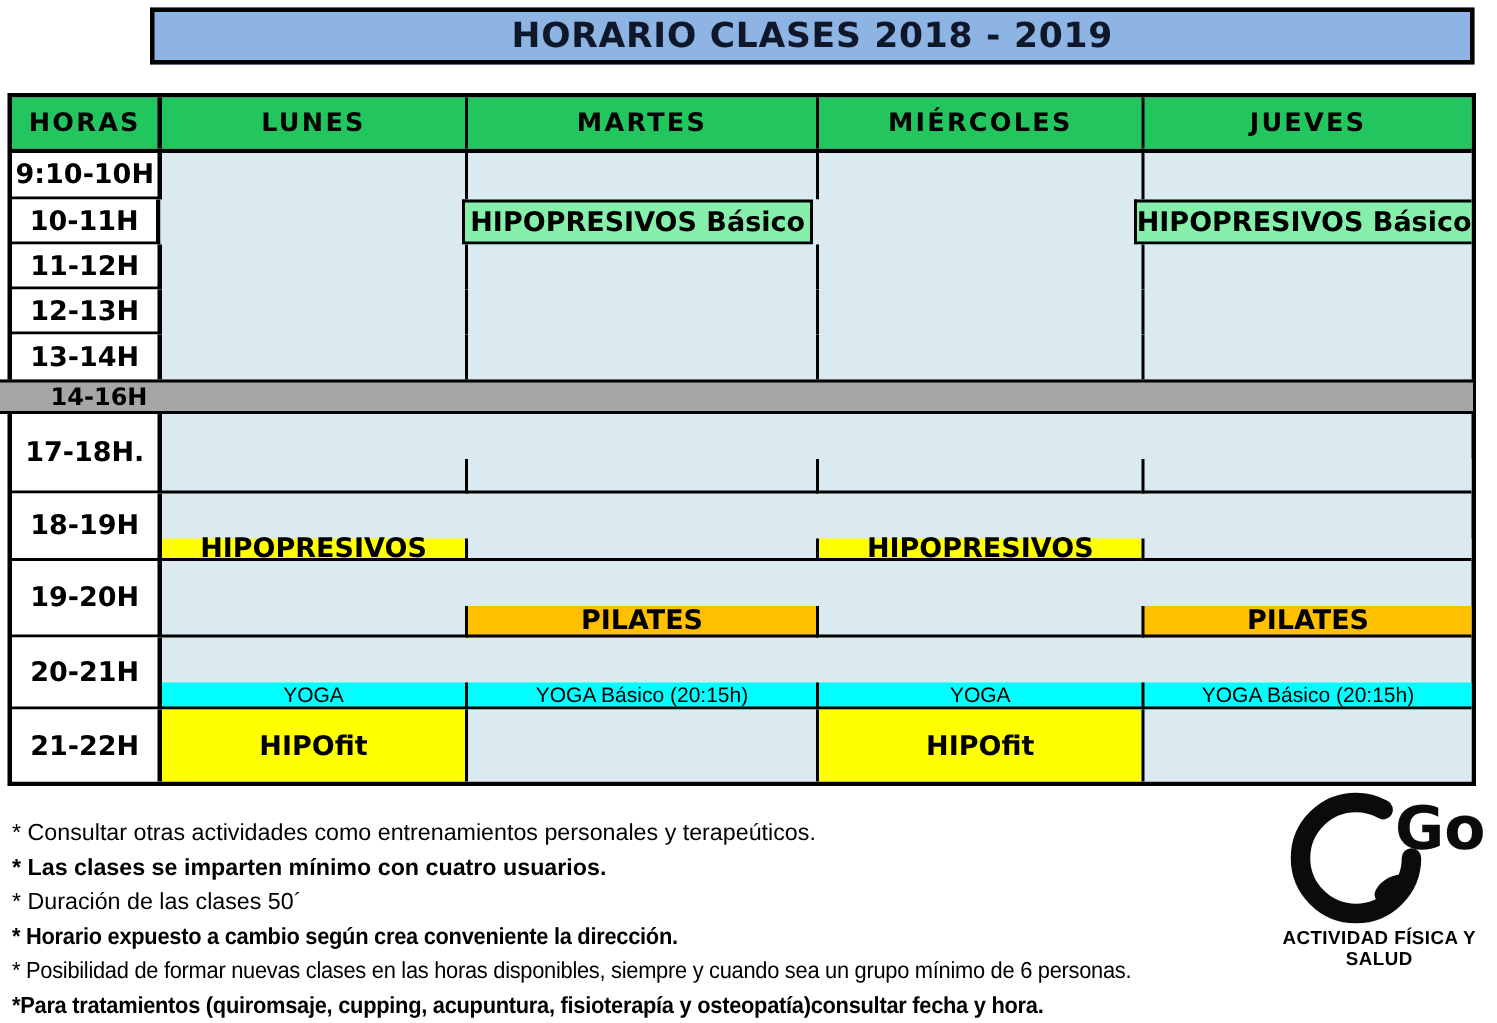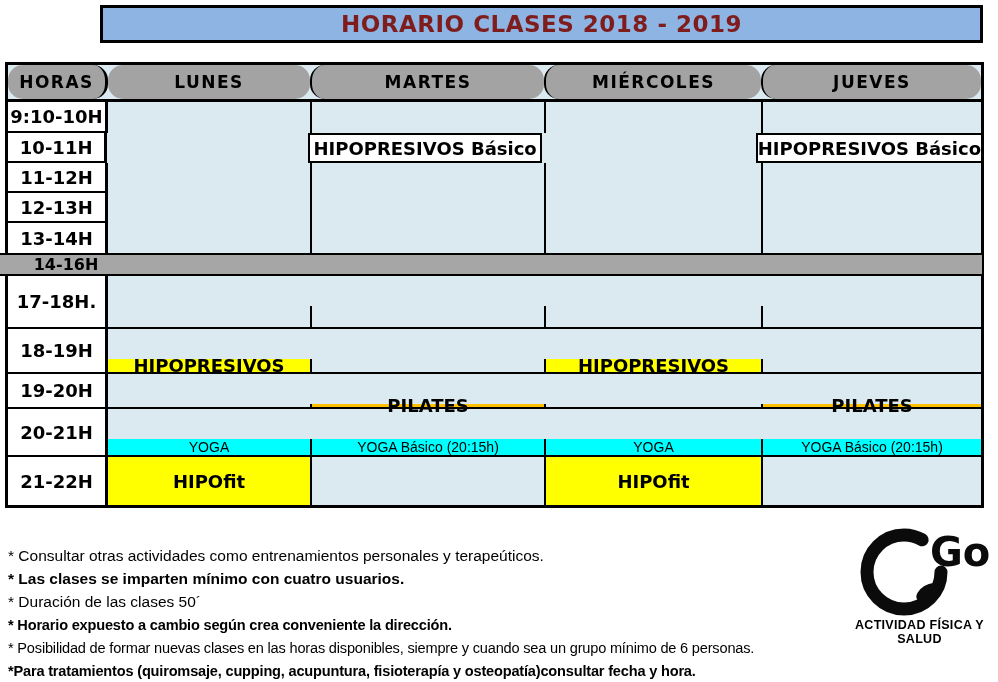--- a/index.html
+++ b/index.html
@@ -3,42 +3,42 @@
 <meta charset="utf-8">
 <style>
   html,body{margin:0;padding:0;background:#fff;}
   .page{position:relative;width:998px;height:682px;background:#ffffff;overflow:hidden;
         font-family:"DejaVu Sans","Liberation Sans",sans-serif;color:#000;}
 
   
   .title-bar{position:absolute;left:100px;top:5px;width:883px;height:38px;
     background:#8DB4E2;border:3px solid #000;box-sizing:border-box;
     display:flex;align-items:center;justify-content:center;}
-  .title-bar span{font-weight:800;font-size:23px;letter-spacing:.5px;color:#7f1d1d;}
+  .title-bar span{font-weight:800;font-size:23px;letter-spacing:.5px;color:#0f172a;}
 
   
   .table{position:absolute;left:5px;top:62px;width:979px;border:3px solid #000;
     box-sizing:border-box;background:#DBE9F1;}
   .trow{display:flex;box-sizing:border-box;}
   .rh{height:37px;border-bottom:3px solid #000;}
   .r1{height:31px}.r2{height:30px}.r3{height:30px}.r4{height:30px}.r5{height:30px}
   .r6{height:23px;position:relative;}
-  .r7{height:53px}.r8{height:45px}.r9{height:35px}.r10{height:48px}.r11{height:48px}
+  .r7{height:53px}.r8{height:45px}.r9{height:51px}.r10{height:48px}.r11{height:48px}
 
   .c{box-sizing:border-box;display:flex;align-items:center;justify-content:center;
      font-weight:800;font-size:18px;white-space:nowrap;}
   .col0{width:100px;background:#fff;border-right:3px solid #000;border-bottom:2px solid #000;}
   .col0.nob{border-bottom:none;}
   .c1{width:202px}.c2{width:234px}.c3{width:217px}.c4{flex:1}
   .day{background:#DBE9F1;}
   .c2.day,.c3.day,.c4.day{border-left:2px solid #000;}
-  .head{background:#a3a3a3;font-size:17px;letter-spacing:1.5px;border-radius:15px;}
+  .head{background:#22c55e;font-size:17px;letter-spacing:1.5px;}
   .lined{border-bottom:2px solid #000;margin-top:30px;}
 
-  .bg-paleyellow{background:#ffffff;border-top:2px solid #000;border-bottom:2px solid #000;}
+  .bg-paleyellow{background:#86efac;border-top:2px solid #000;border-bottom:2px solid #000;}
   .bg-yellow{background:#FFFF00;}
   .bg-orange{background:#FFC000;}
   .bg-cyan{background:#00FFFF;font-weight:400;font-size:14px;font-family:"Liberation Sans",sans-serif;}
 
   
   .gray-band{position:absolute;left:-8px;right:-1px;top:0;bottom:0;background:#A6A6A6;
     border-top:2px solid #000;border-bottom:2px solid #000;box-sizing:border-box;}
   .gray-label{position:absolute;left:8px;top:0;width:100px;height:100%;
     display:flex;align-items:center;justify-content:center;font-weight:800;font-size:16px;}
 

